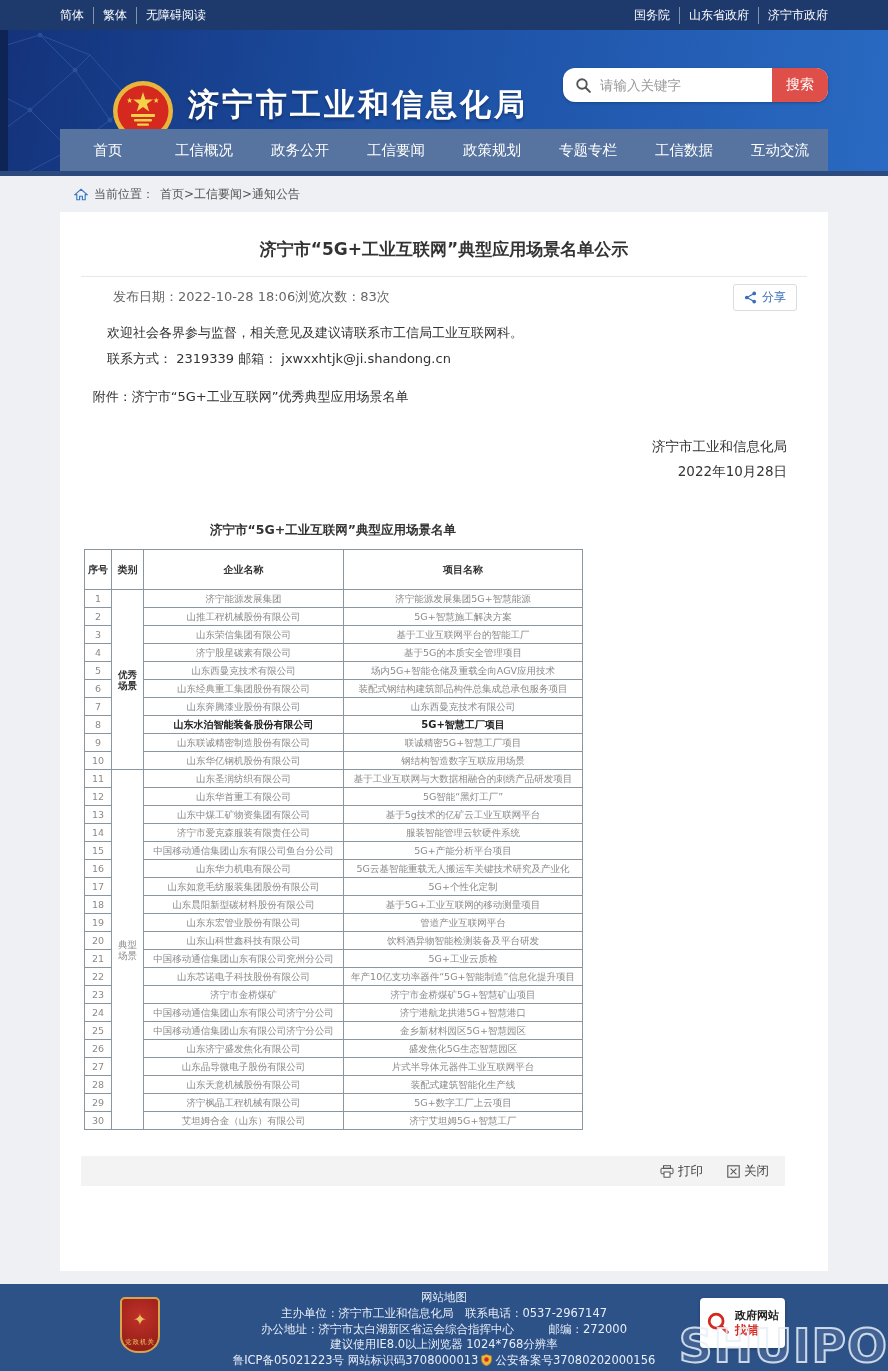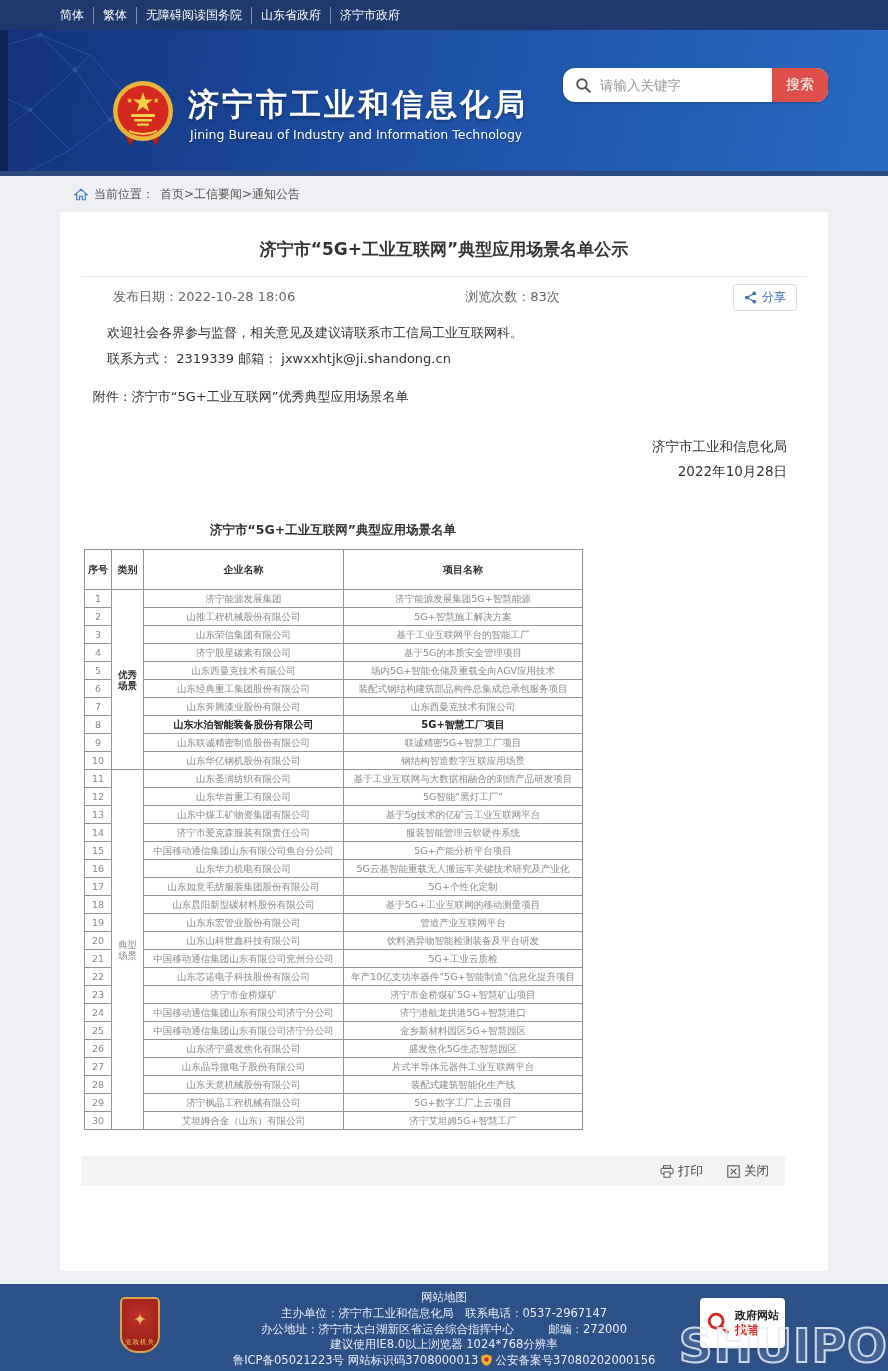--- a/index.html
+++ b/index.html
@@ -5,21 +5,21 @@
   * { box-sizing: border-box; }
   html,body { margin:0; padding:0; }
   body {
     width:888px; height:1371px; position:relative; overflow:hidden;
     background:#eef0f3;
     font-family:"DejaVu Sans","Liberation Sans",sans-serif;
   }
   
   .topbar {
     height:30px; background:#1e3a6d; color:#fff;
-    display:flex; align-items:center;
+    display:flex; justify-content:space-between; align-items:center;
     padding:0 60px; font-size:12px;
   }
   .tb-links { display:flex; align-items:center; }
   .tb-links span {
     cursor:pointer; white-space:nowrap;
   }
   .tb-links span:not(:last-child) {
     border-right:1px solid rgba(255,255,255,.45);
     padding-right:9px; margin-right:9px;
   }
@@ -78,21 +78,21 @@
   }
   .article-title {
     text-align:center; font-size:17px; font-weight:bold; color:#333;
     padding:12px 0 15px;
   }
   .meta-row {
     border-top:1px solid #e8e8e8; height:40px; display:flex; align-items:center;
     font-size:13px; color:#666; position:relative; padding:0 12px;
   }
   .meta-publish { margin-left:20px; }
-  .meta-views { margin-left:170px; }
+  .meta-views { }
   .share-btn {
     position:absolute; right:10px; top:7px;
     border:1px solid #d8dde4; border-radius:3px; background:#fff; color:#3a6fb8;
     font-size:12px; padding:4px 10px; display:flex; gap:5px; align-items:center; cursor:pointer;
     font-family:inherit;
   }
   .body-text { font-size:13px; color:#333; line-height:26px; padding-top:4px; }
   .body-text p { margin:0; text-indent:2em; }
   .attachment { margin-top:16px; font-size:13px; color:#333; text-indent:0.9em; cursor:pointer; }
   .signature { text-align:right; font-size:13.5px; color:#333; margin-top:28px; padding-right:20px; line-height:25px; }
@@ -196,20 +196,30 @@
 
   <div class="searchbox">
     <svg class="mag" width="17" height="17" viewBox="0 0 20 20">
       <circle cx="8.2" cy="8.2" r="5.6" fill="none" stroke="#555" stroke-width="2.2"></circle>
       <line x1="12.6" y1="12.6" x2="17.5" y2="17.5" stroke="#555" stroke-width="2.4" stroke-linecap="round"></line>
     </svg>
     <input type="text" placeholder="请输入关键字" style="">
     <button class="search-btn">搜索</button>
   </div>
 
+  <div class="nav">
+    <div class="nav-item">首页</div>
+    <div class="nav-item">工信概况</div>
+    <div class="nav-item">政务公开</div>
+    <div class="nav-item">工信要闻</div>
+    <div class="nav-item">政策规划</div>
+    <div class="nav-item">专题专栏</div>
+    <div class="nav-item">工信数据</div>
+    <div class="nav-item">互动交流</div>
+  </div>
   <div class="header-bottom-strip"></div>
 </div>
 
 <div class="breadcrumb">
   <svg width="14" height="13" viewBox="0 0 16 14">
     <path d="M8 1 L15 7.2 H12.8 V13 H9.6 V9 H6.4 V13 H3.2 V7.2 H1 Z" fill="none" stroke="#3a78c3" stroke-width="1.3"></path>
   </svg>
   <span>当前位置：</span>
   <span class="path">首页&gt;工信要闻&gt;通知公告</span>
 </div>

